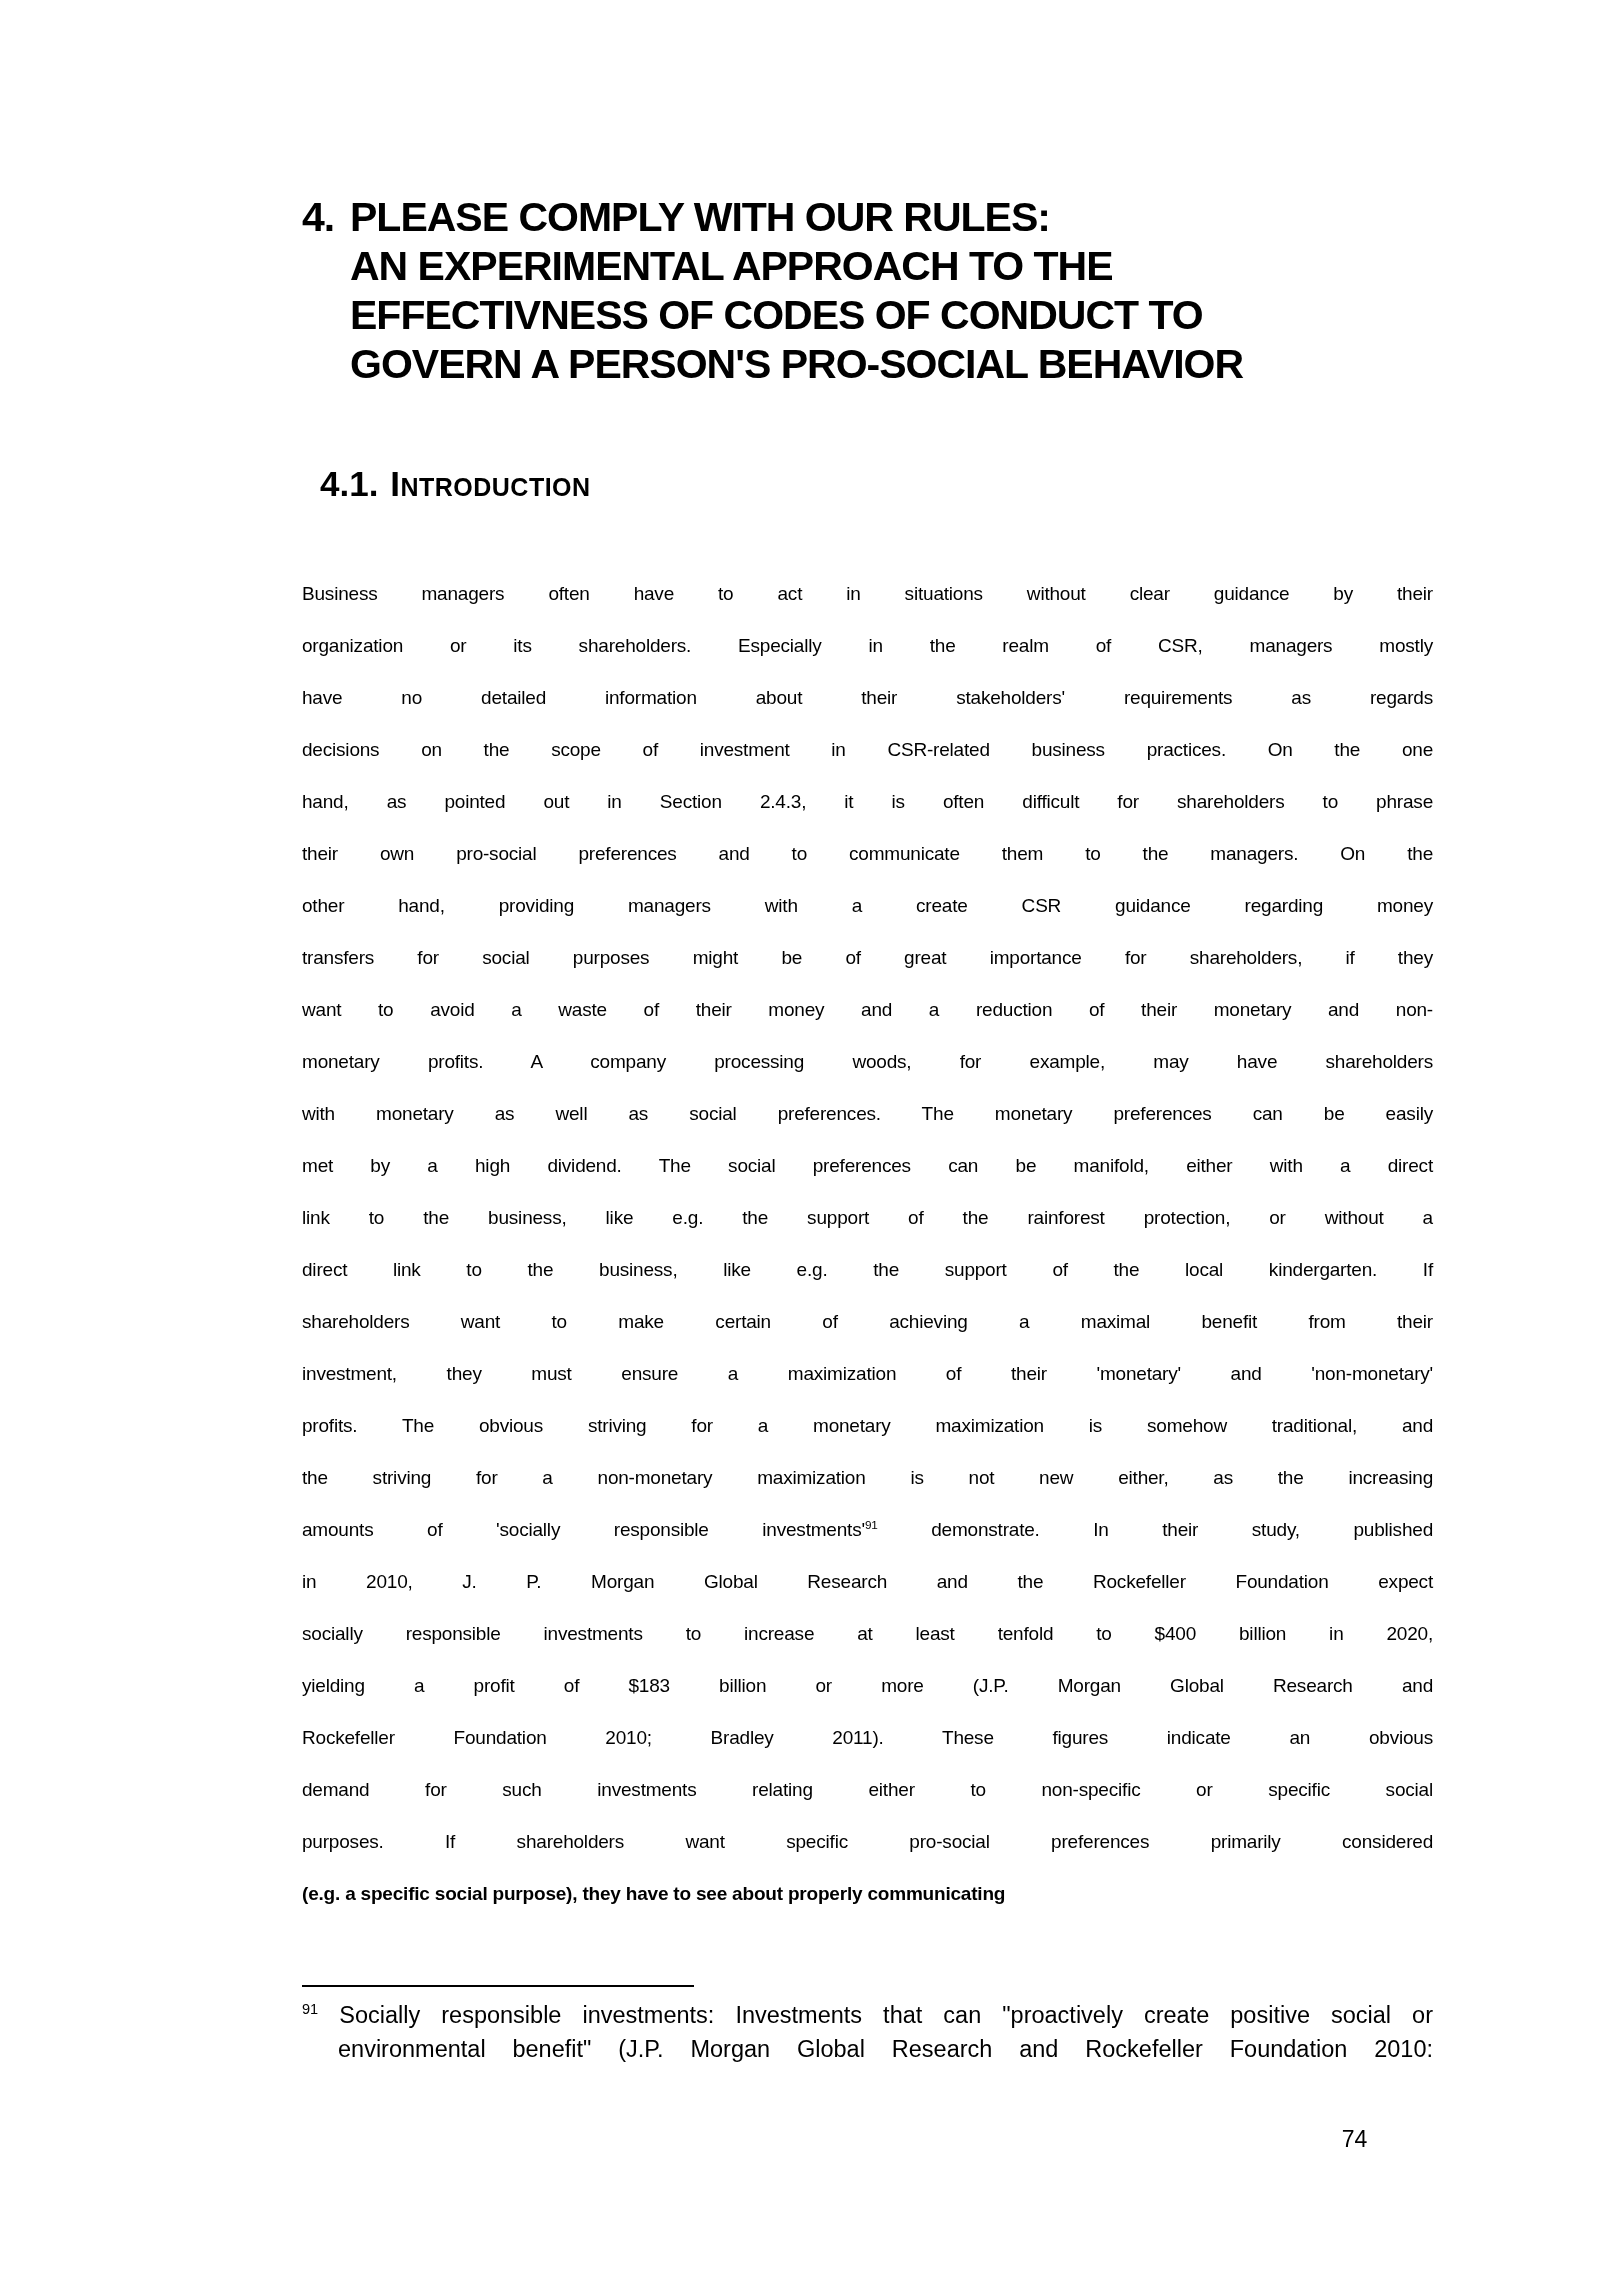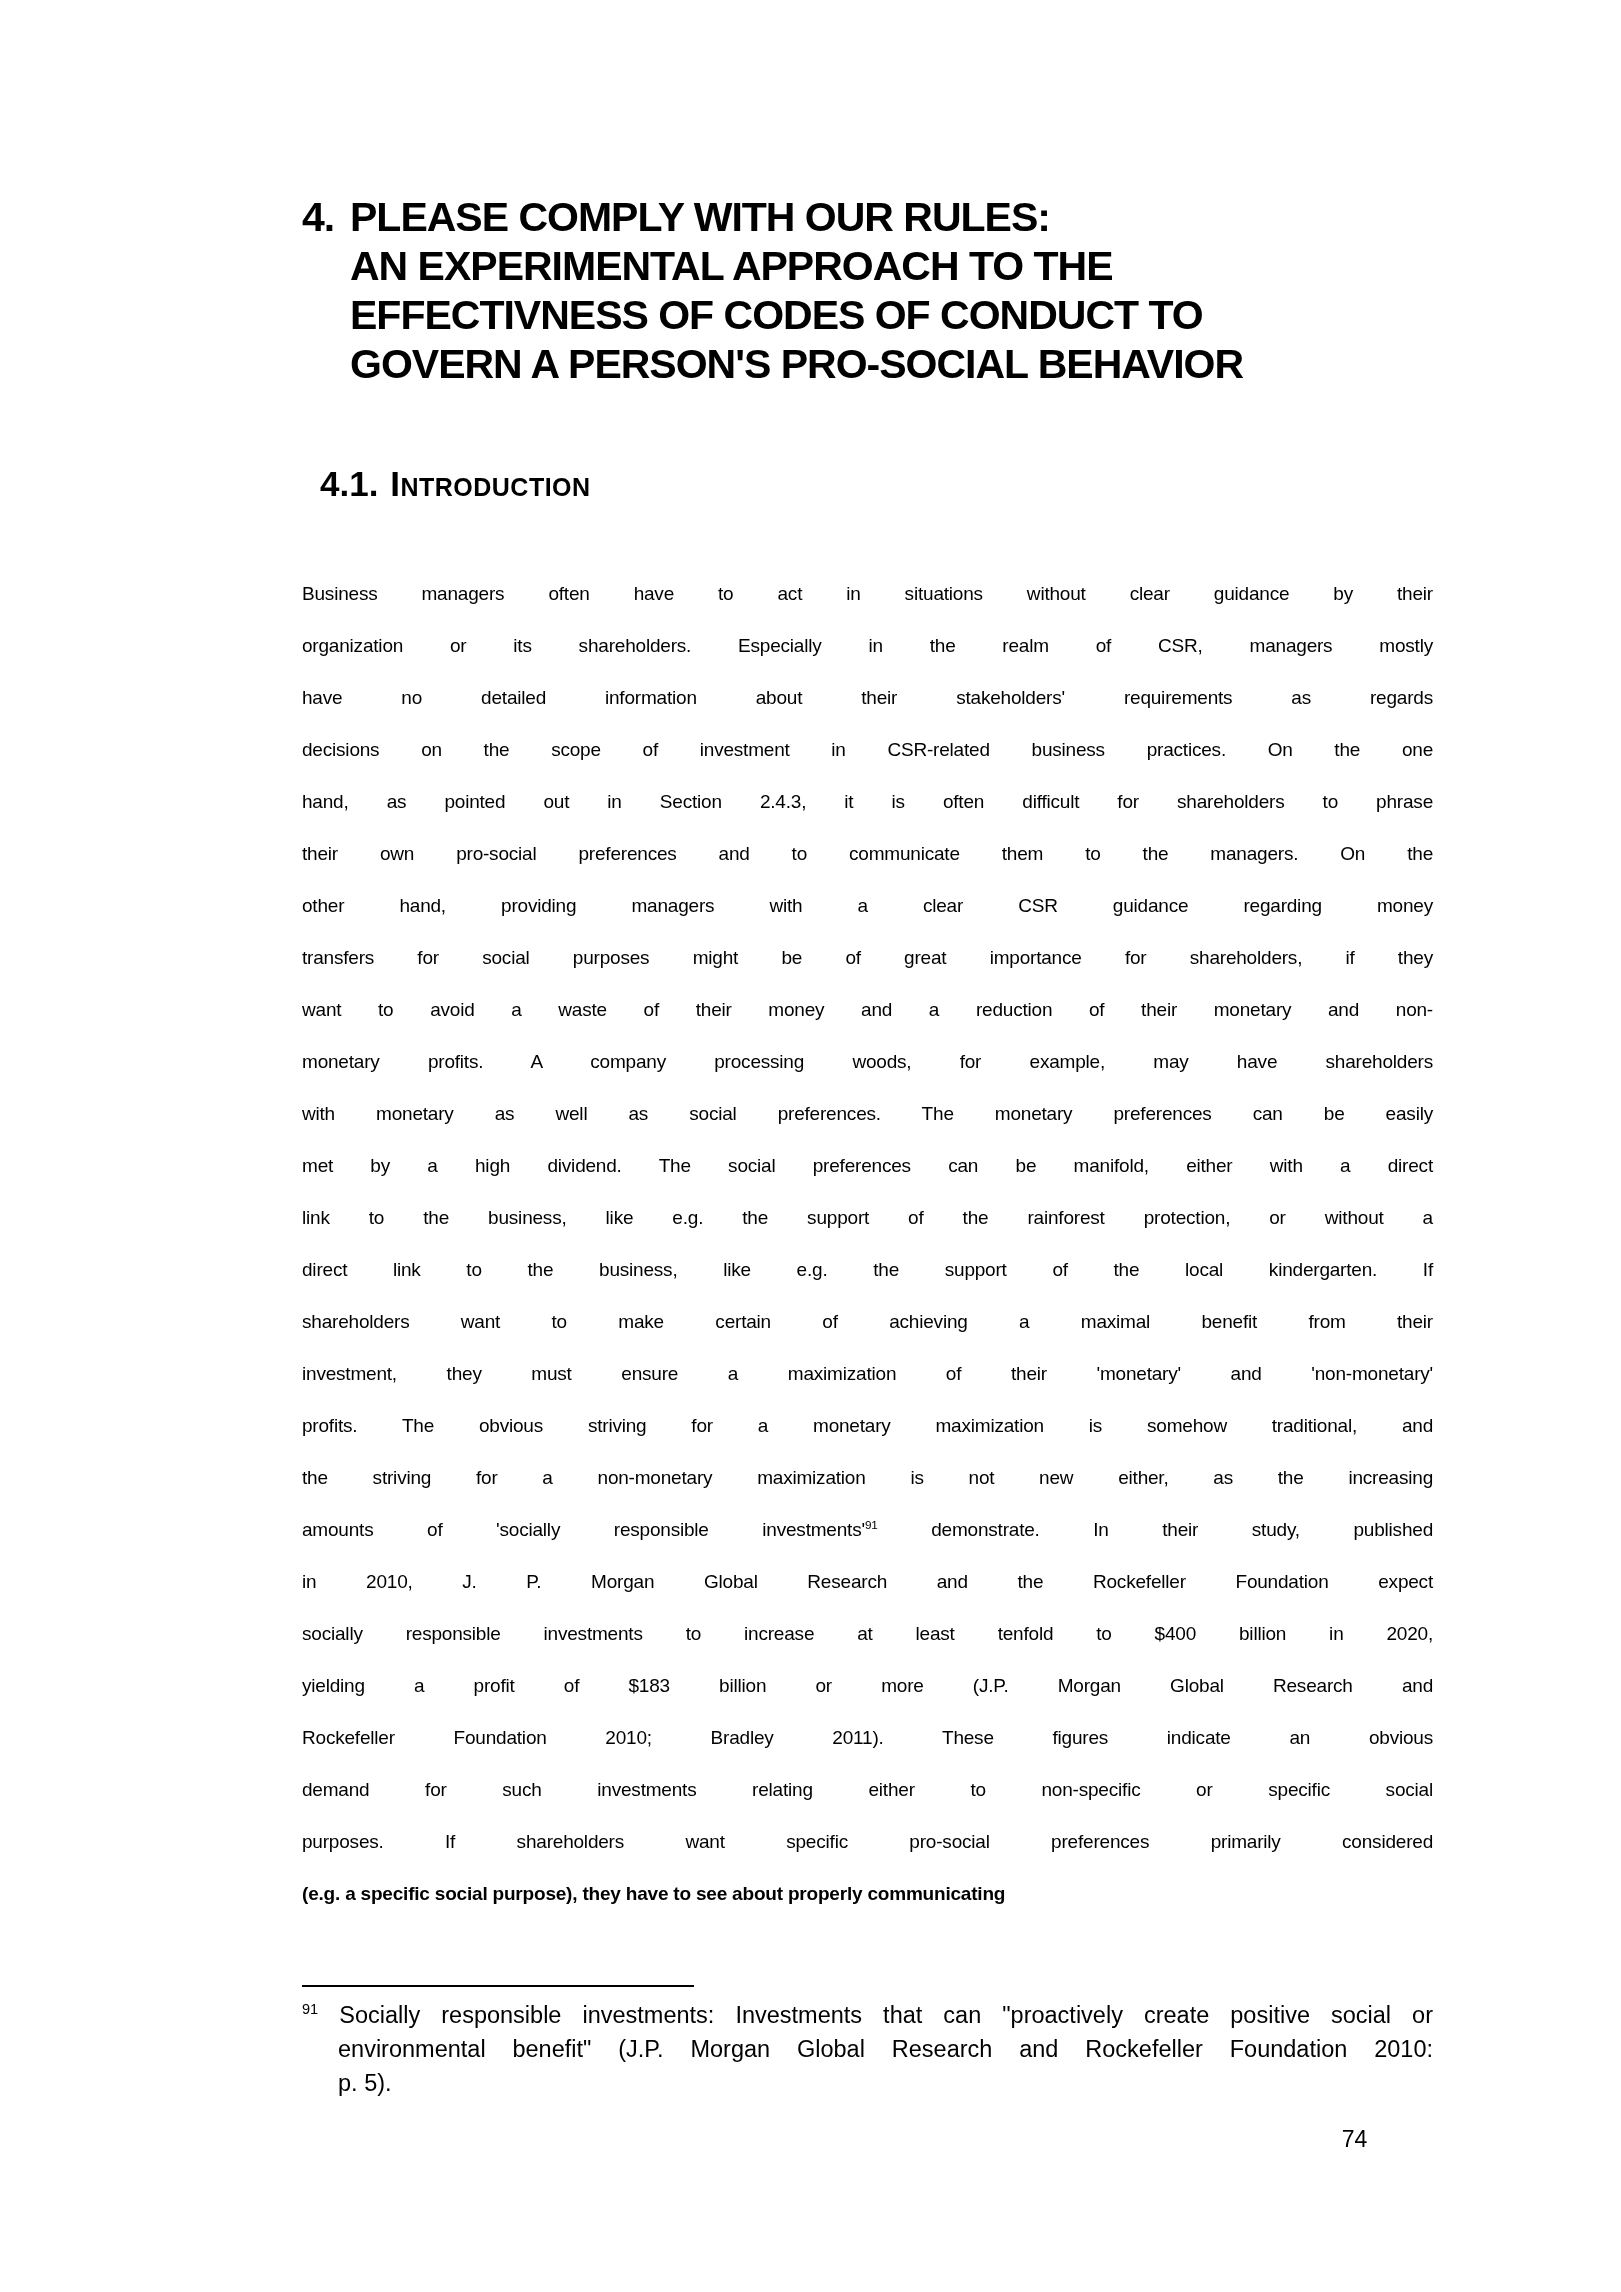--- a/index.html
+++ b/index.html
@@ -127,21 +127,21 @@
     <span class="section-number">4.1.</span><span class="section-title">Introduction</span>
   </div>
 
   <div class="body-paragraph">
       <div class="body-line">Business managers often have to act in situations without clear guidance by their</div>
       <div class="body-line">organization or its shareholders. Especially in the realm of CSR, managers mostly</div>
       <div class="body-line">have no detailed information about their stakeholders' requirements as regards</div>
       <div class="body-line">decisions on the scope of investment in CSR-related business practices. On the one</div>
       <div class="body-line">hand, as pointed out in Section 2.4.3, it is often difficult for shareholders to phrase</div>
       <div class="body-line">their own pro-social preferences and to communicate them to the managers. On the</div>
-      <div class="body-line">other hand, providing managers with a clear CSR guidance regarding money</div>
+      <div class="body-line">other hand, providing managers with a create CSR guidance regarding money</div>
       <div class="body-line">transfers for social purposes might be of great importance for shareholders, if they</div>
       <div class="body-line">want to avoid a waste of their money and a reduction of their monetary and non-</div>
       <div class="body-line">monetary profits. A company processing woods, for example, may have shareholders</div>
       <div class="body-line">with monetary as well as social preferences. The monetary preferences can be easily</div>
       <div class="body-line">met by a high dividend. The social preferences can be manifold, either with a direct</div>
       <div class="body-line">link to the business, like e.g. the support of the rainforest protection, or without a</div>
       <div class="body-line">direct link to the business, like e.g. the support of the local kindergarten. If</div>
       <div class="body-line">shareholders want to make certain of achieving a maximal benefit from their</div>
       <div class="body-line">investment, they must ensure a maximization of their 'monetary' and 'non-monetary'</div>
       <div class="body-line">profits. The obvious striving for a monetary maximization is somehow traditional, and</div>
@@ -154,19 +154,18 @@
       <div class="body-line">demand for such investments relating either to non-specific or specific social</div>
       <div class="body-line">purposes. If shareholders want specific pro-social preferences primarily considered</div>
       <div class="body-line last">(e.g. a specific social purpose), they have to see about properly communicating</div>
     </div>
 
   <div class="footnote-separator"></div>
 
   <div class="footnote">
       <div class="fn-line justify"><sup>91</sup> Socially responsible investments: Investments that can "proactively create positive social or</div>
       <div class="fn-line indent justify">environmental benefit" (J.P. Morgan Global Research and Rockefeller Foundation 2010:</div>
-      <div class="fn-line indent">p. 5).</div>
     </div>
 
   <div class="page-number">74</div>
 
 </div>
 
 
 </body></html>

